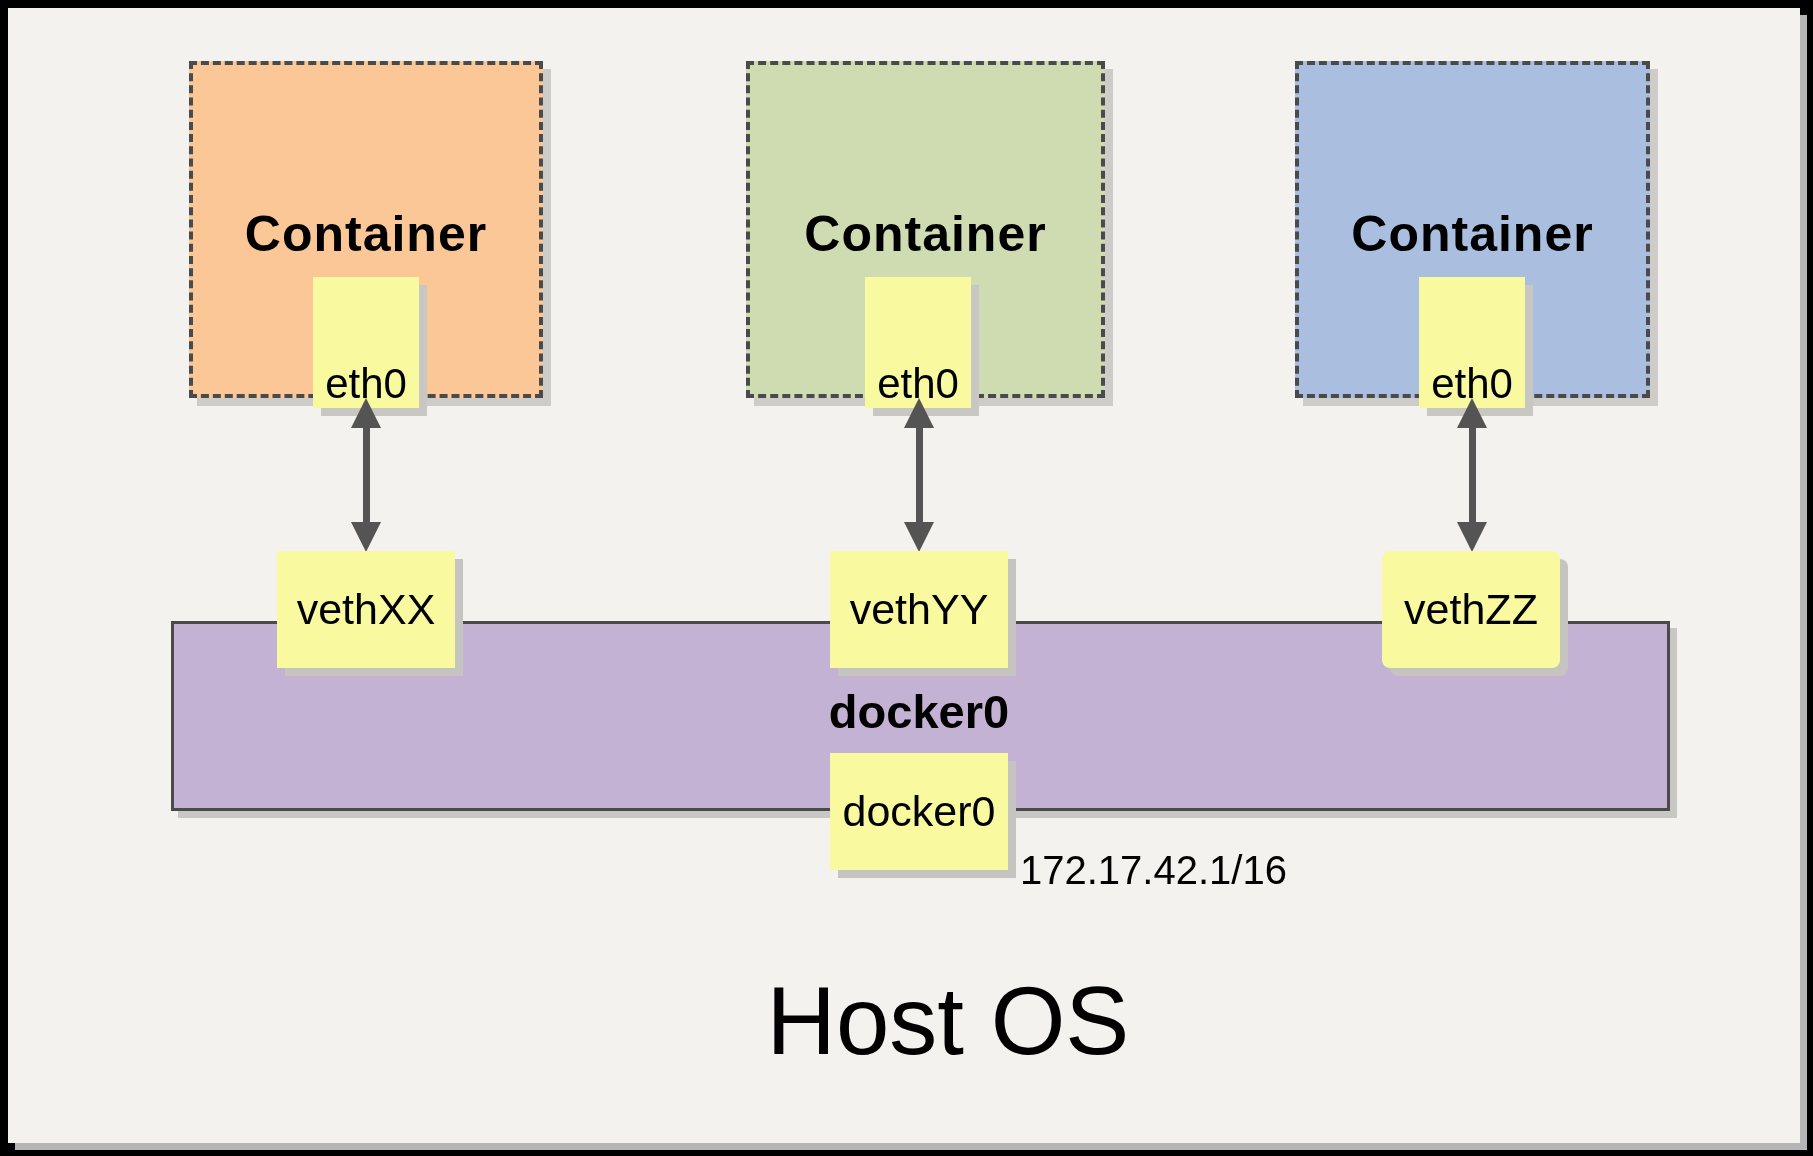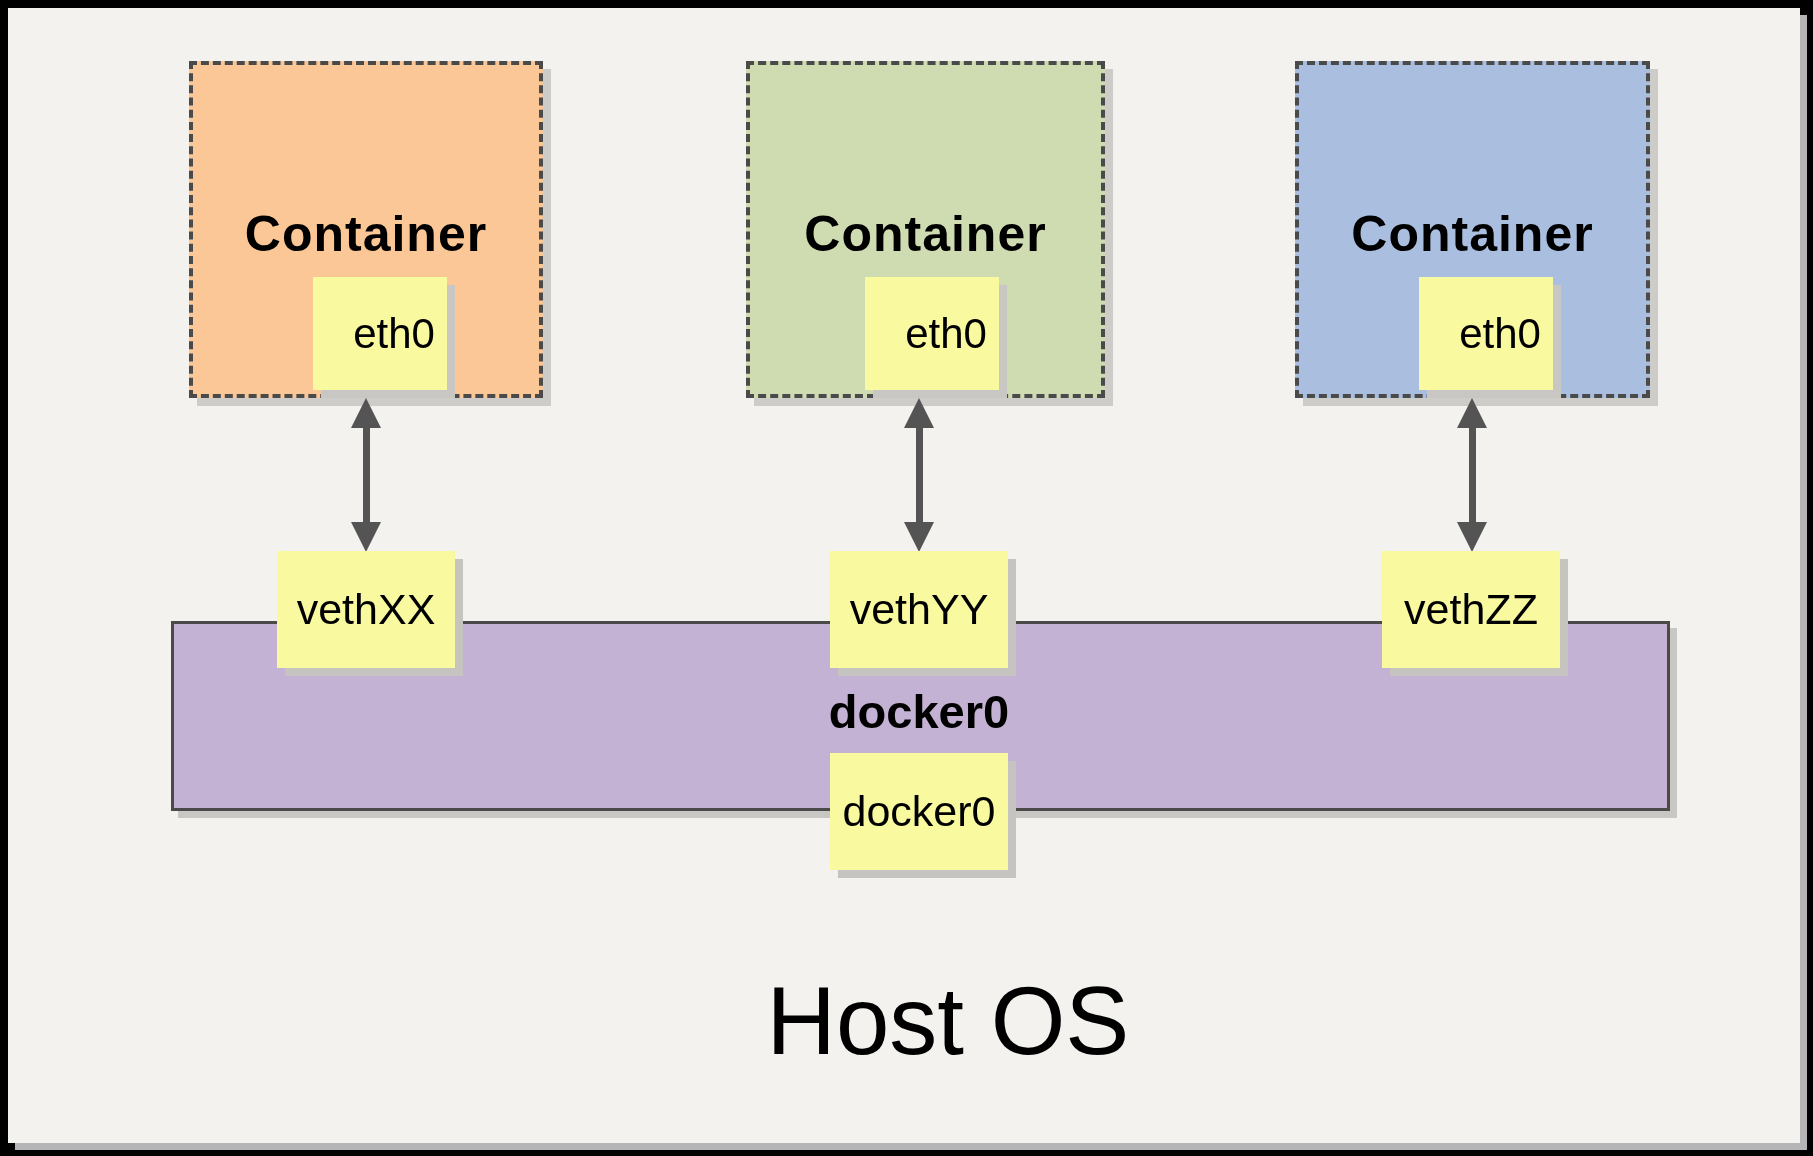--- a/index.html
+++ b/index.html
@@ -11,22 +11,22 @@
   
   .cbox{position:absolute;top:53px;height:337px;border:4px dashed #4a4a4a;box-sizing:border-box;
         box-shadow:8px 8px 0 #ceccc8;padding-left:44px;}
   .cbox .clabel{position:absolute;left:0;right:0;top:140px;text-align:center;
         font-size:50px;font-weight:bold;letter-spacing:1px;}
   .c1{left:181px;width:354px;}
   .c2{left:738px;width:359px;}
   .c3{left:1287px;width:355px;}
 
   
-  .ifbox{position:absolute;width:106px;height:113px;box-shadow:8px 8px 0 #c9c7c3;
-         display:flex;align-items:center;justify-content:center;font-size:42px;padding-left:28px;}
+  .ifbox{position:absolute;width:106px;height:131px;box-shadow:8px 8px 0 #c9c7c3;
+         display:flex;align-items:flex-end;justify-content:center;font-size:42px;}
   .if1{left:305px;top:269px;}
   .if2{left:857px;top:269px;}
   .if3{left:1411px;top:269px;}
 
   
   .arrow{position:absolute;top:390px;width:44px;height:154px;}
   .a1{left:336px;} .a2{left:889px;} .a3{left:1442px;}
 
   
   .bridge{position:absolute;left:163px;top:613px;width:1499px;height:190px;
@@ -91,24 +91,25 @@
 
     <div class="bridge" style="background: rgb(196, 178, 212);"></div>
     <div class="bridge-label">docker0</div>
 
     <div class="ybox v1" style="background: rgb(249, 249, 160);">
       <span>vethXX</span>
     </div>
     <div class="ybox v2" style="background: rgb(249, 249, 160);">
       <span>vethYY</span>
     </div>
-    <div class="ybox v3" style="background: rgb(249, 249, 160);">
+    <div class="ybox v3" style="background: rgb(249, 249, 160); border-radius: 8px;">
       <span>vethZZ</span>
     </div>
 
     <div class="ybox dbox" style="background: rgb(249, 249, 160);">
       <span>docker0</span>
     </div>
+    <div class="ip-label">172.17.42.1/16</div>
 
     <div class="host-label">Host OS</div>
 
   </div>
 </div>
 
 </body></html>

